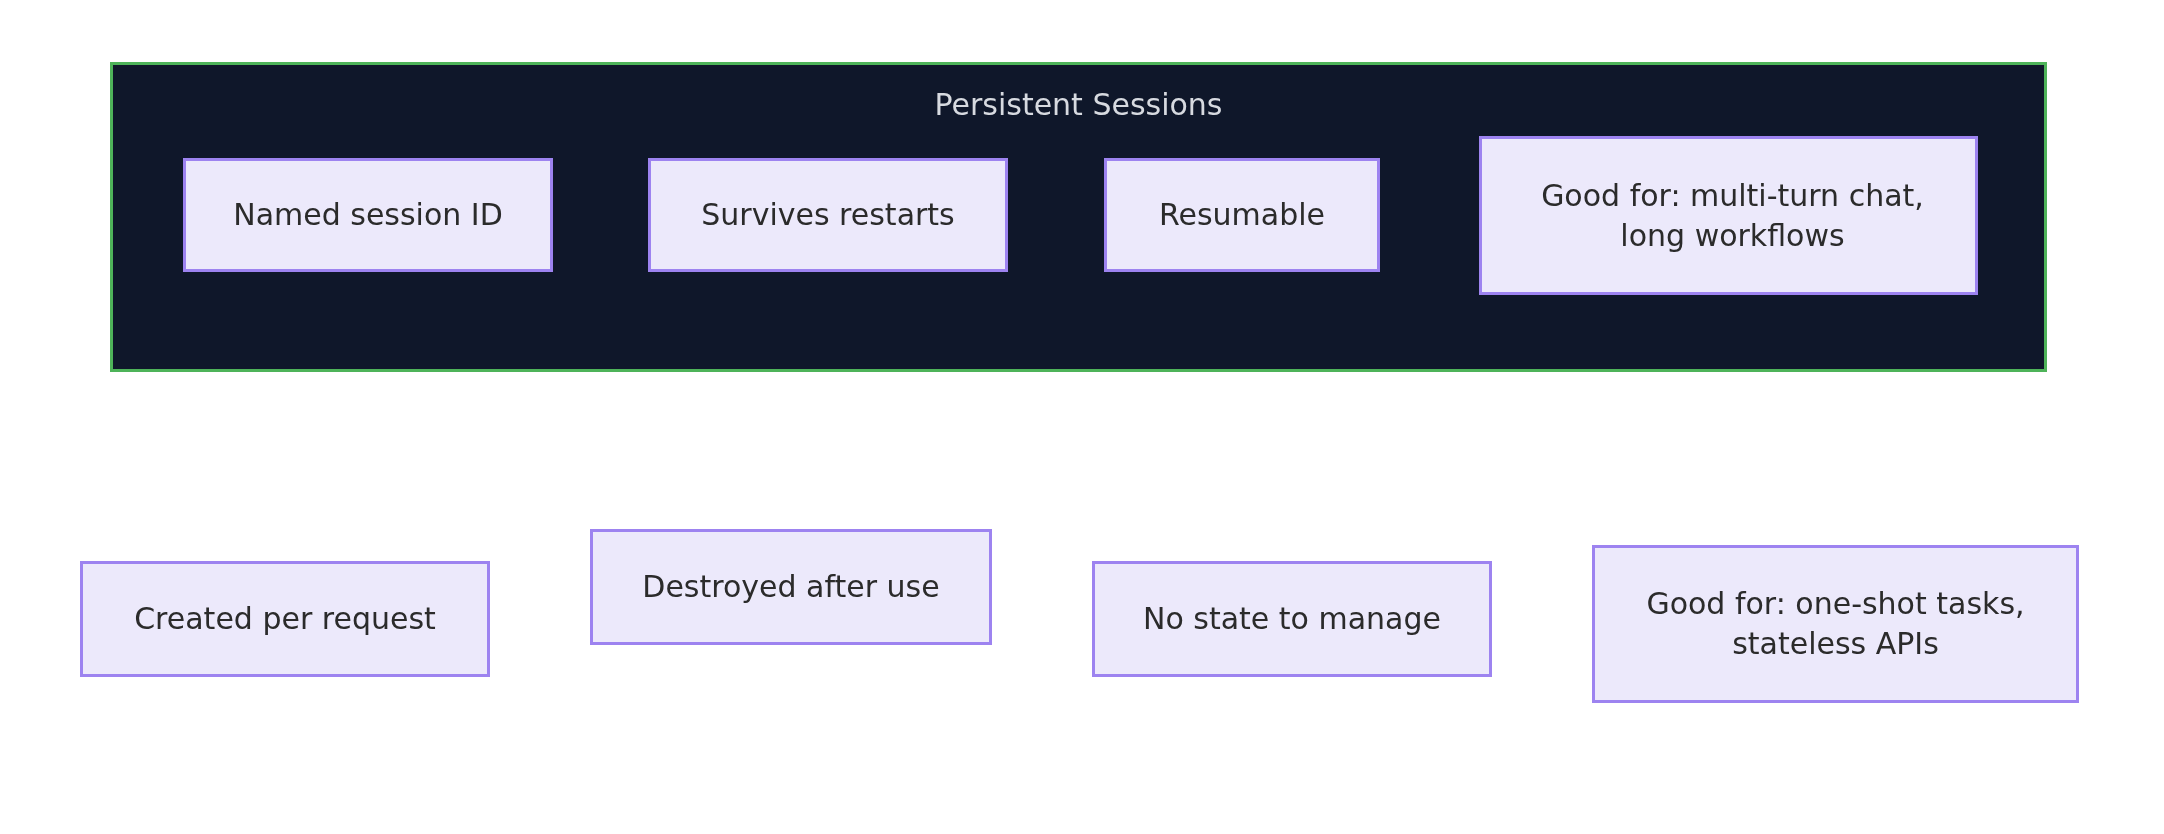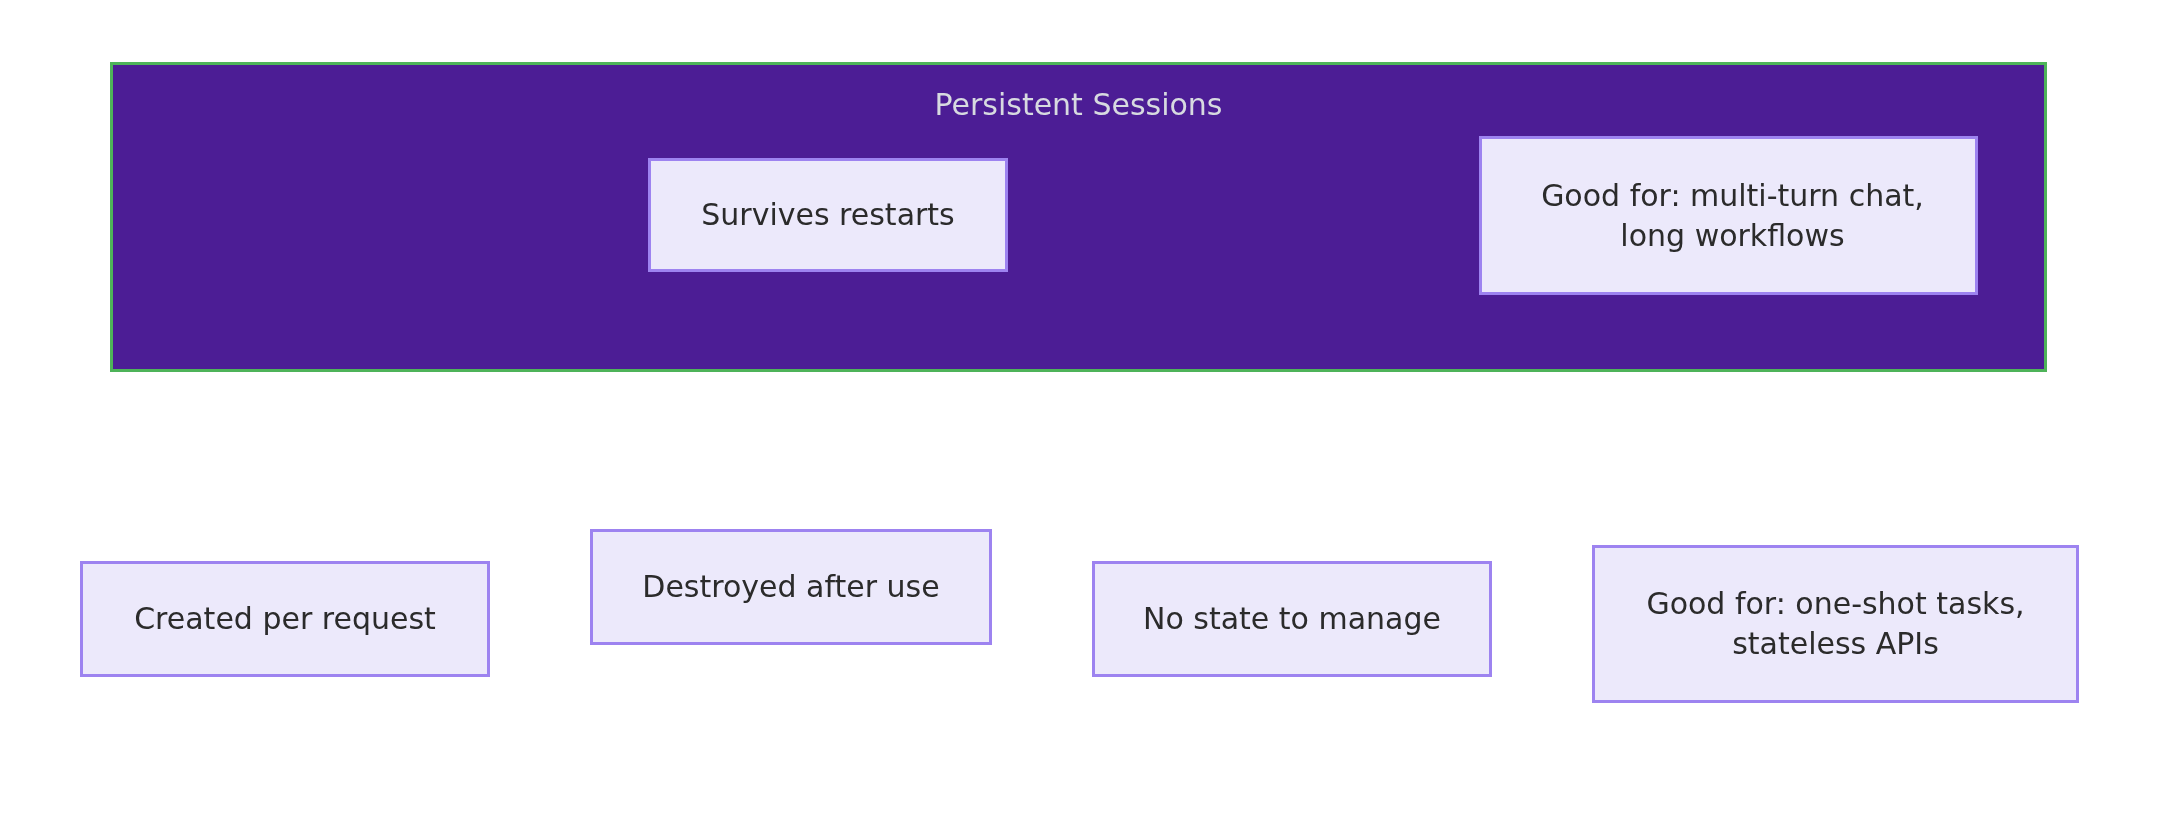--- a/index.html
+++ b/index.html
@@ -16,21 +16,21 @@
   }
 
   .diagram-canvas {
     position: absolute;
     inset: 0;
   }
 
   
   .cluster {
     position: absolute;
-    background: #4c1d95;
+    background: #0f172a;
     box-sizing: border-box;
   }
   .cluster-title {
     position: absolute;
     left: 0;
     right: 0;
     text-align: center;
     color: #d7dae0;
     font-size: 30px;
     font-family: "DejaVu Sans", sans-serif;
@@ -90,25 +90,31 @@
 </style>
 </head>
 <body>
 
 <div class="diagram-canvas">
 
   <div class="cluster" id="cluster-persistent">
     <div class="cluster-title">Persistent Sessions</div>
   </div>
 
+  <div class="node" id="node-named-session-id">
+    <span class="node-label">Named session ID</span>
+  </div>
 
   <div class="node" id="node-survives-restarts">
     <span class="node-label">Survives restarts</span>
   </div>
 
+  <div class="node" id="node-resumable">
+    <span class="node-label">Resumable</span>
+  </div>
 
   <div class="node" id="node-good-for-persistent">
     <span class="node-label">Good for: multi-turn chat,
 long workflows</span>
   </div>
 
 
   <div class="node" id="node-created-per-request">
     <span class="node-label">Created per request</span>
   </div>

